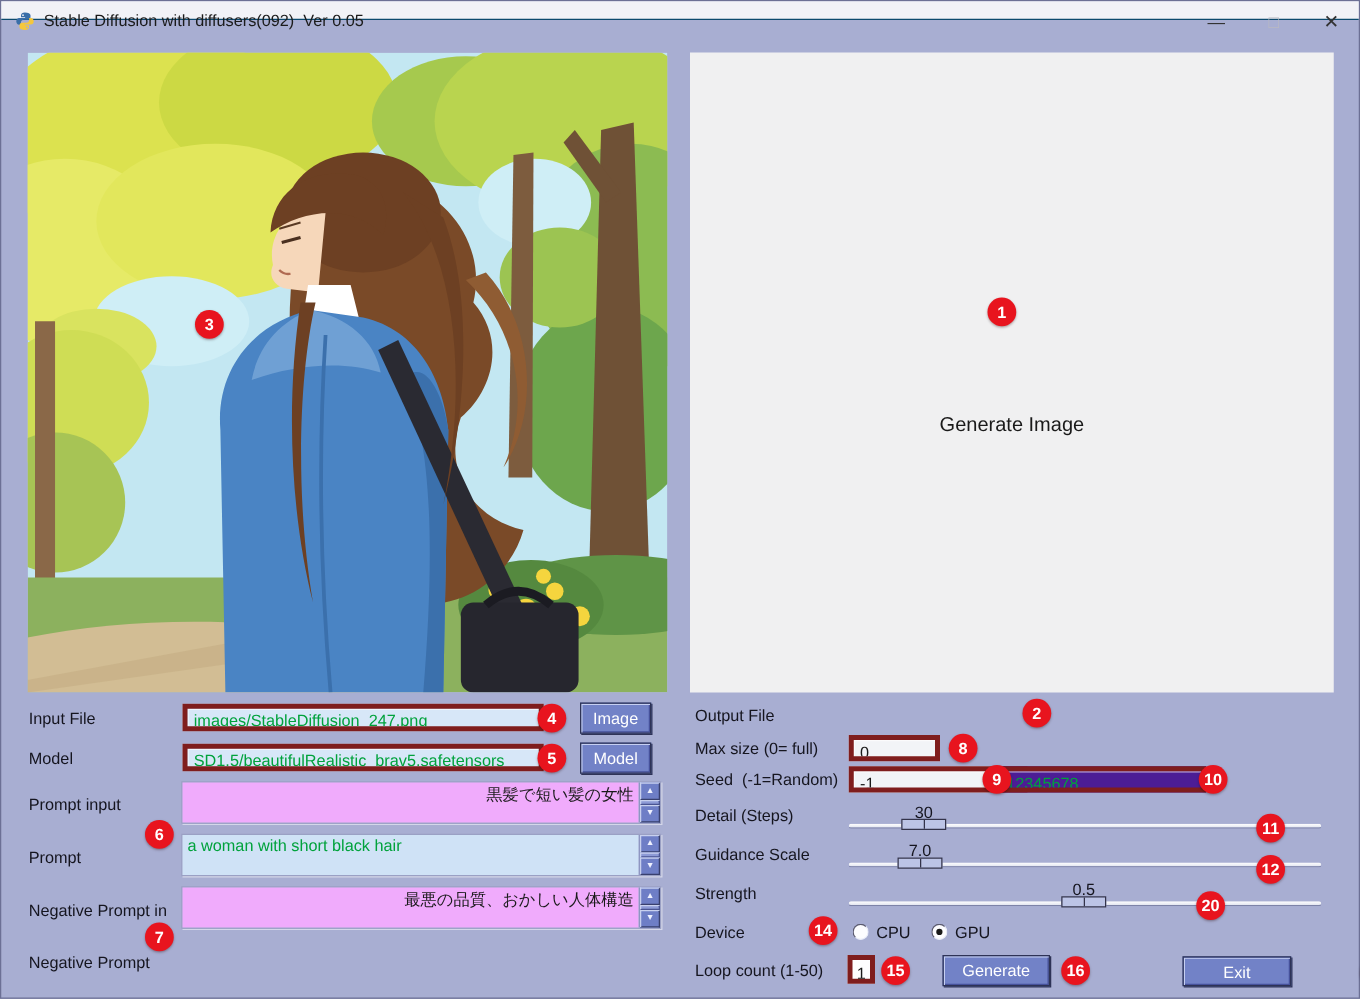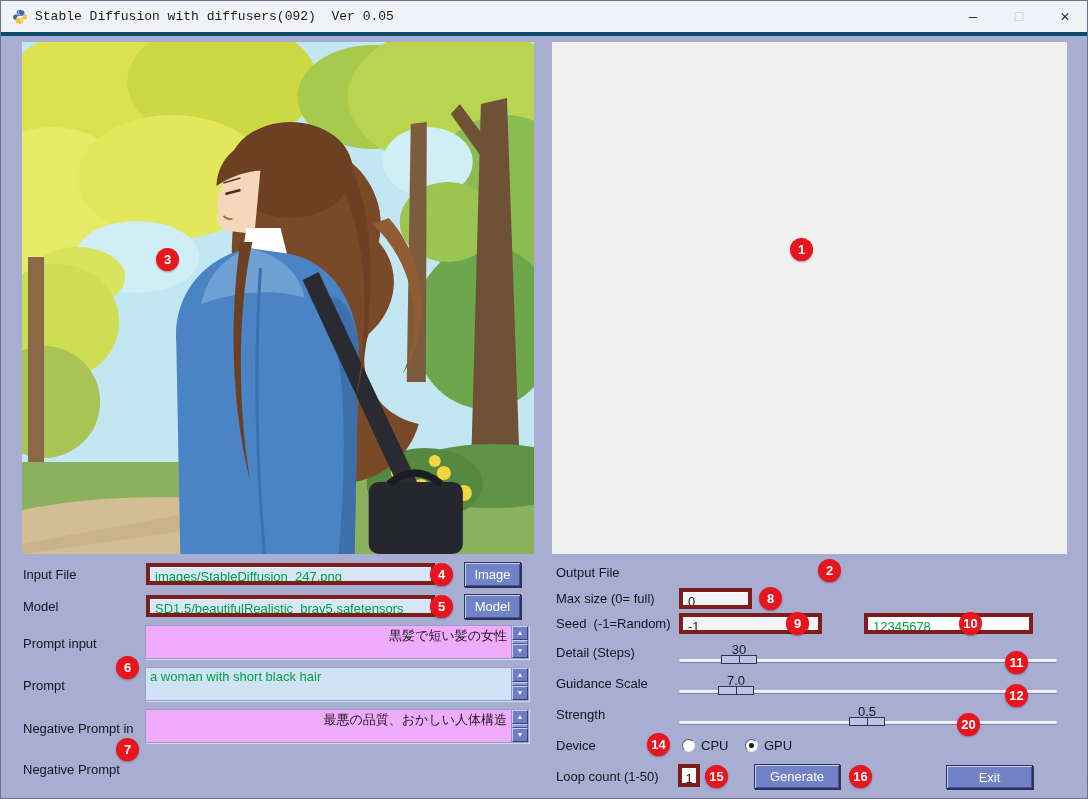--- a/index.html
+++ b/index.html
@@ -2,21 +2,21 @@
 <html><head>
 <meta charset="utf-8">
 <style>
   * { margin:0; padding:0; box-sizing:border-box; }
   html,body { width:1088px; height:799px; }
   body { font-family:"Liberation Sans","DejaVu Sans",sans-serif; background:#a8aed2; overflow:hidden; }
 
   .window { position:absolute; inset:0; border:1px solid #6c7095; background:#a8aed2; }
 
   
-  .titlebar { position:absolute; left:0; top:0; width:100%; height:35px; background:#f1f2f7; border-bottom:4px solid #0c4a6e;font-family:Liberation Mono, monospace; }
+  .titlebar { position:absolute; left:0; top:0; width:100%; height:15px; background:#f1f2f7; border-bottom:1px solid #0c4a6e; }
   .app-icon { position:absolute; left:11px; top:8px; width:16px; height:16px; }
   .title-text { position:absolute; left:34px; top:8px; font-size:13px; color:#1b1b1b; white-space:pre; }
   .win-btn { position:absolute; top:0; width:46px; height:31px; display:flex; align-items:center; justify-content:center; font-size:14px; color:#333; cursor:pointer; }
   .win-btn.min { left:949px; }
   .win-btn.max { left:995px; color:#b9b9c2; }
   .win-btn.close { left:1041px; font-size:15px; }
 
   
   .preview { position:absolute; left:21px; top:41px; width:512px; height:512px; overflow:hidden; }
   .preview svg { display:block; width:100%; height:100%; }
@@ -144,20 +144,21 @@
       <path d="M366 442 q26 -22 52 0" stroke="#1b1b22" stroke-width="7" fill="none"></path>
 
       <path d="M300 112 C342 164 352 262 332 362 C348 300 358 200 332 132 Z" fill="#6d4023"></path>
       <path d="M218 200 C206 280 210 370 228 440 C214 360 216 260 230 200 Z" fill="#6d4023"></path>
     </svg>
     <div class="badge" style="left:134px;top:206px;">3</div>
   </div>
 
   <div class="result-panel">
     <div class="badge" style="left:238px;top:196px;">1</div>
+    <div class="result-msg">Generate Image</div>
   </div>
 
   <div class="lbl" style="left:22px;top:566px;">Input File</div>
   <div class="field blue green-text" style="left:145px;top:562px;width:289px;height:22px;">images/StableDiffusion_247.png</div>
   <div class="badge" style="left:429px;top:562px;">4</div>
   <div class="btn" style="left:463px;top:561px;width:57px;height:25px;">Image</div>
 
   <div class="lbl" style="left:22px;top:598px;">Model</div>
   <div class="field blue green-text" style="left:145px;top:594px;width:289px;height:22px;">SD1.5/beautifulRealistic_brav5.safetensors</div>
   <div class="badge" style="left:429px;top:594px;">5</div>
@@ -200,21 +201,21 @@
   <div class="lbl" style="left:555px;top:564px;">Output File</div>
   <div class="badge" style="left:817px;top:558px;">2</div>
 
   <div class="lbl" style="left:555px;top:590px;">Max size (0= full)</div>
   <div class="field" style="left:678px;top:587px;width:73px;height:21px;">0</div>
   <div class="badge" style="left:758px;top:586px;">8</div>
 
   <div class="lbl" style="left:555px;top:615px;">Seed  (-1=Random)</div>
   <div class="field" style="left:678px;top:612px;width:143px;height:21px;">-1</div>
   <div class="badge" style="left:785px;top:611px;">9</div>
-  <div class="field green-text" style="left:863px;top:612px;width:169px;height:21px;background:#ffffff;">12345678</div>
+  <div class="field green-text" style="left:795px;top:612px;width:169px;height:21px;background:#4c1d95;">12345678</div>
   <div class="badge" style="left:958px;top:611px;">10</div>
 
   <div class="lbl" style="left:555px;top:644px;">Detail (Steps)</div>
   <div class="slider-val" style="left:720px;top:641px;">30</div>
   <div class="track" style="top:658px;"></div>
   <div class="handle" style="left:720px;top:654px;">
       <i></i>
     </div>
   <div class="badge" style="left:1004px;top:650px;">11</div>
 

